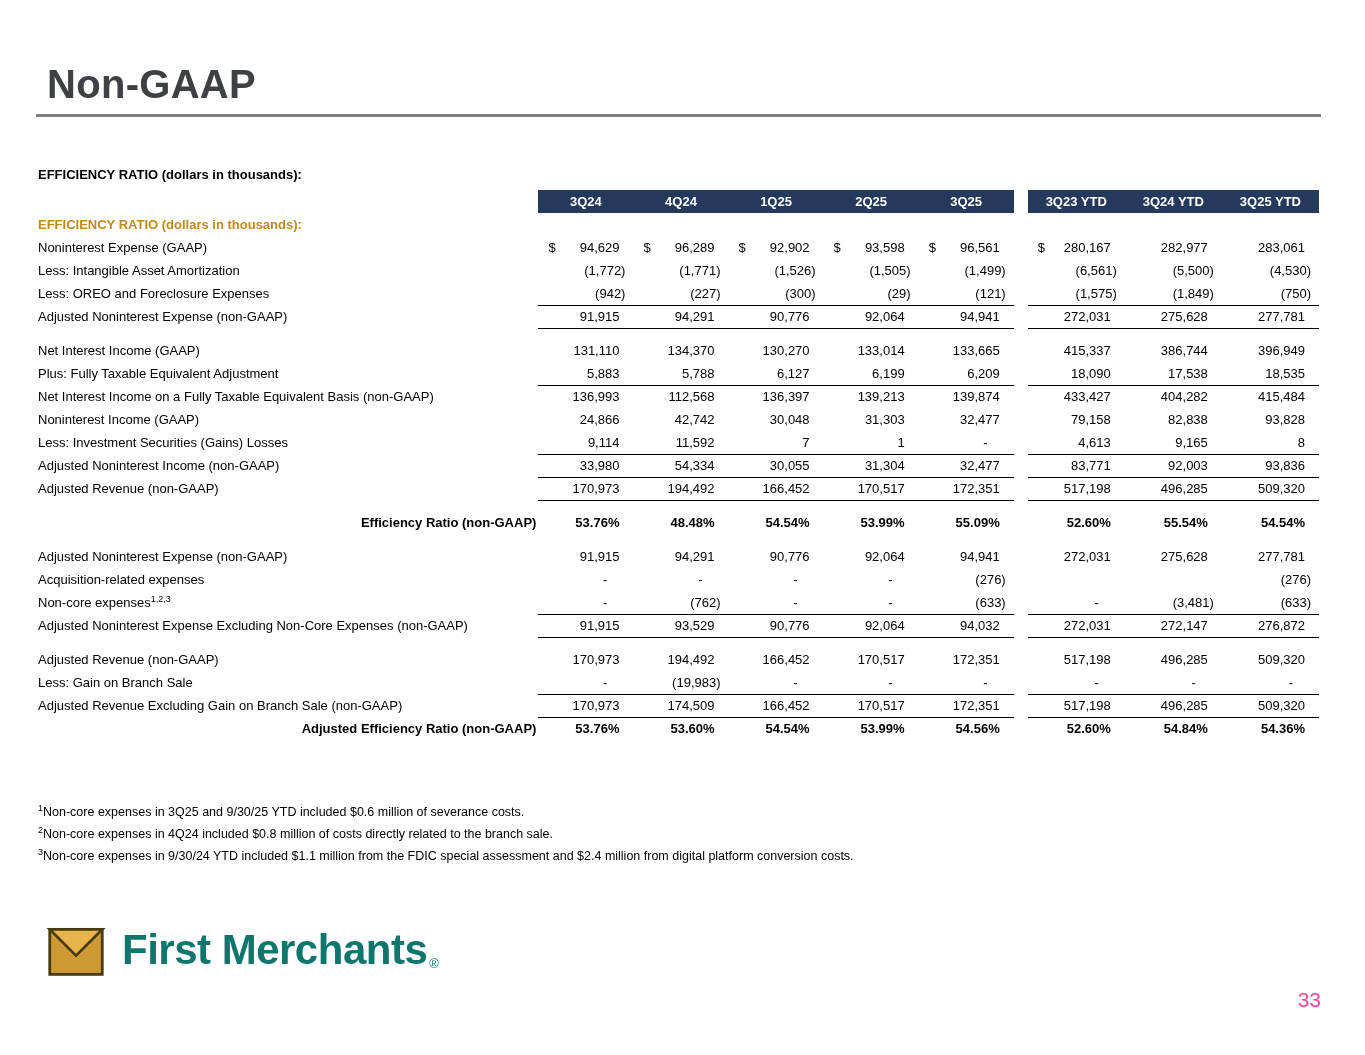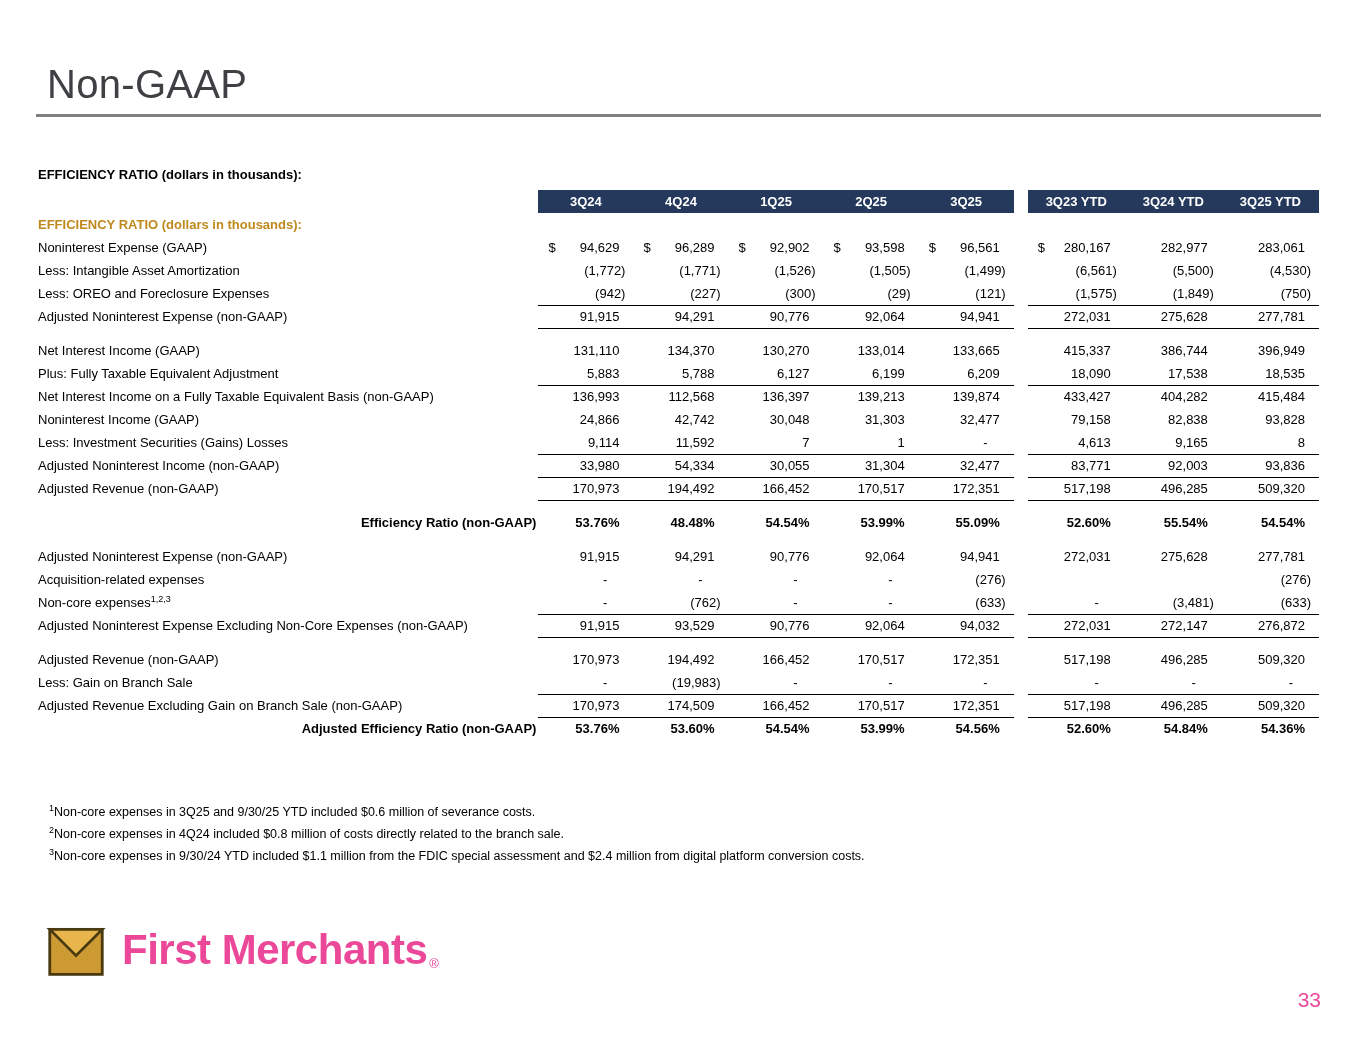--- a/index.html
+++ b/index.html
@@ -7,21 +7,21 @@
   body {
     width: 1365px; height: 1055px;
     position: relative;
     background: #ffffff;
     font-family: "Liberation Sans", sans-serif;
     color: #000;
     overflow: hidden;
   }
   .slide-title {
     position: absolute; left: 47px; top: 62px;
-    font-size: 40px; font-weight: 400;
+    font-size: 40px; font-weight: 700;
     color: var(--title-gray, #3E4044);
     letter-spacing: 0.3px;
   }
   .title-rule {
     position: absolute; left: 36px; top: 114px;
     width: 1285px; height: 3px;
     background: var(--rule-gray, #808080);
   }
   .caption {
     position: absolute; left: 38px; top: 167px;
@@ -43,27 +43,27 @@
   td.label.subheader { color: var(--accent-gold, #BF8A1D); font-weight: 700; }
   td.label sup { font-size: 9px; }
   td.num { text-align: right; padding-right: 14px; position: relative; white-space: nowrap; }
   td.num.paren { padding-right: 8px; }
   td.num.dash { padding-right: 26px; }
   td.num .cur { position: absolute; left: 10px; }
   tr.bold td { font-weight: 700; text-align: right; }
   tr.spacer td { height: 11px; }
   td.bt { border-top: 1px solid #000; }
   td.bb { border-bottom: 1px solid #000; }
-  .footnotes { position: absolute; left: 49px; top: 799px; font-size: 12.5px; }
+  .footnotes { position: absolute; left: 38px; top: 799px; font-size: 12.5px; }
   .footnotes .fn-line { line-height: 18px; margin: 0; }
   .footnotes sup { font-size: 9px; }
   .logo { position: absolute; left: 46px; top: 920px; display: flex; align-items: center; gap: 16px; }
   .logo-text {
     font-size: 42px; font-weight: 700;
-    color: #ec4899; letter-spacing: -0.5px;
+    color: #0f766e; letter-spacing: -0.5px;
   }
   .logo-text .reg { font-size: 13px; font-weight: 400; vertical-align: -4px; margin-left: 2px; }
   .page-num { position: absolute; right: 44px; top: 988px; font-size: 21px; color: #ec4899; }
 </style>
 </head>
 <body>
 
 <div class="slide-title">Non-GAAP</div>
 <div class="title-rule"></div>
 

